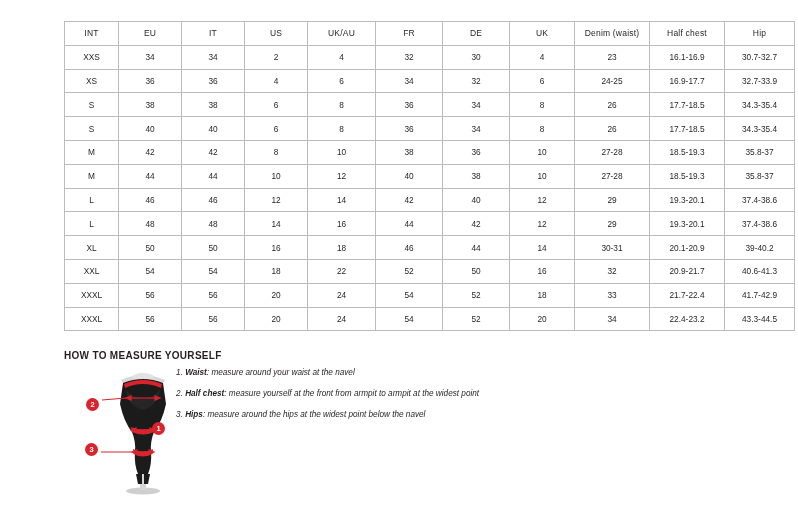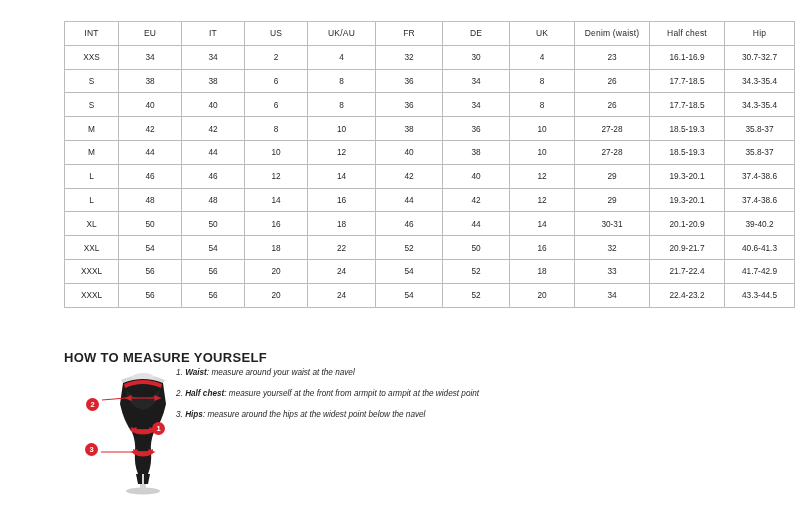--- a/index.html
+++ b/index.html
@@ -63,21 +63,21 @@
   td.left-pad {
     text-align: left;
     padding-left: 8px;
   }
 
   
   .measure-title {
     position: absolute;
     left: 64px;
     top: 350px;
-    font-size: 13px;
+    font-size: 10px;
     font-weight: bold;
     letter-spacing: .3px;
     color: #231f20;
   }
 
   .figure {
     position: absolute;
     left: 88px;
     top: 366px;
     width: 110px;
@@ -157,20 +157,33 @@
           <td>2</td>
           <td>4</td>
           <td>32</td>
           <td>30</td>
           <td>4</td>
           <td>23</td>
           <td class="left-pad">16.1-16.9</td>
           <td class="left-pad">30.7-32.7</td>
         </tr>
         <tr>
+          <td>XS</td>
+          <td>36</td>
+          <td>36</td>
+          <td>4</td>
+          <td>6</td>
+          <td>34</td>
+          <td>32</td>
+          <td>6</td>
+          <td>24-25</td>
+          <td class="left-pad">16.9-17.7</td>
+          <td class="left-pad">32.7-33.9</td>
+        </tr>
+        <tr>
           <td>S</td>
           <td>38</td>
           <td>38</td>
           <td>6</td>
           <td>8</td>
           <td>36</td>
           <td>34</td>
           <td>8</td>
           <td>26</td>
           <td class="left-pad">17.7-18.5</td>

